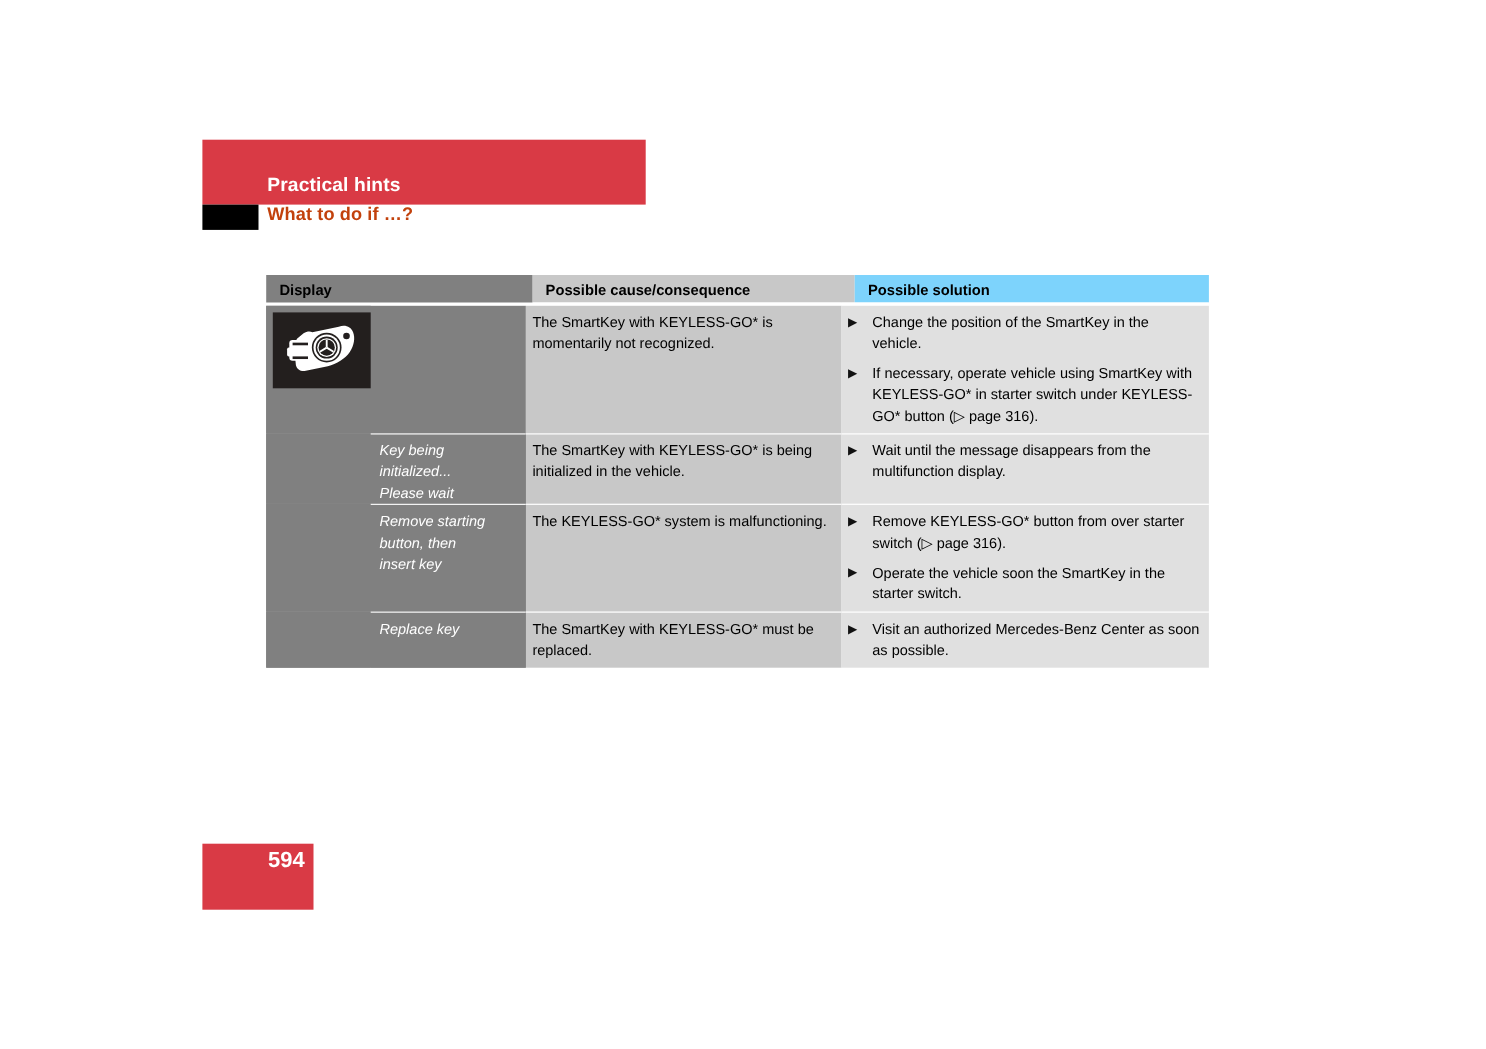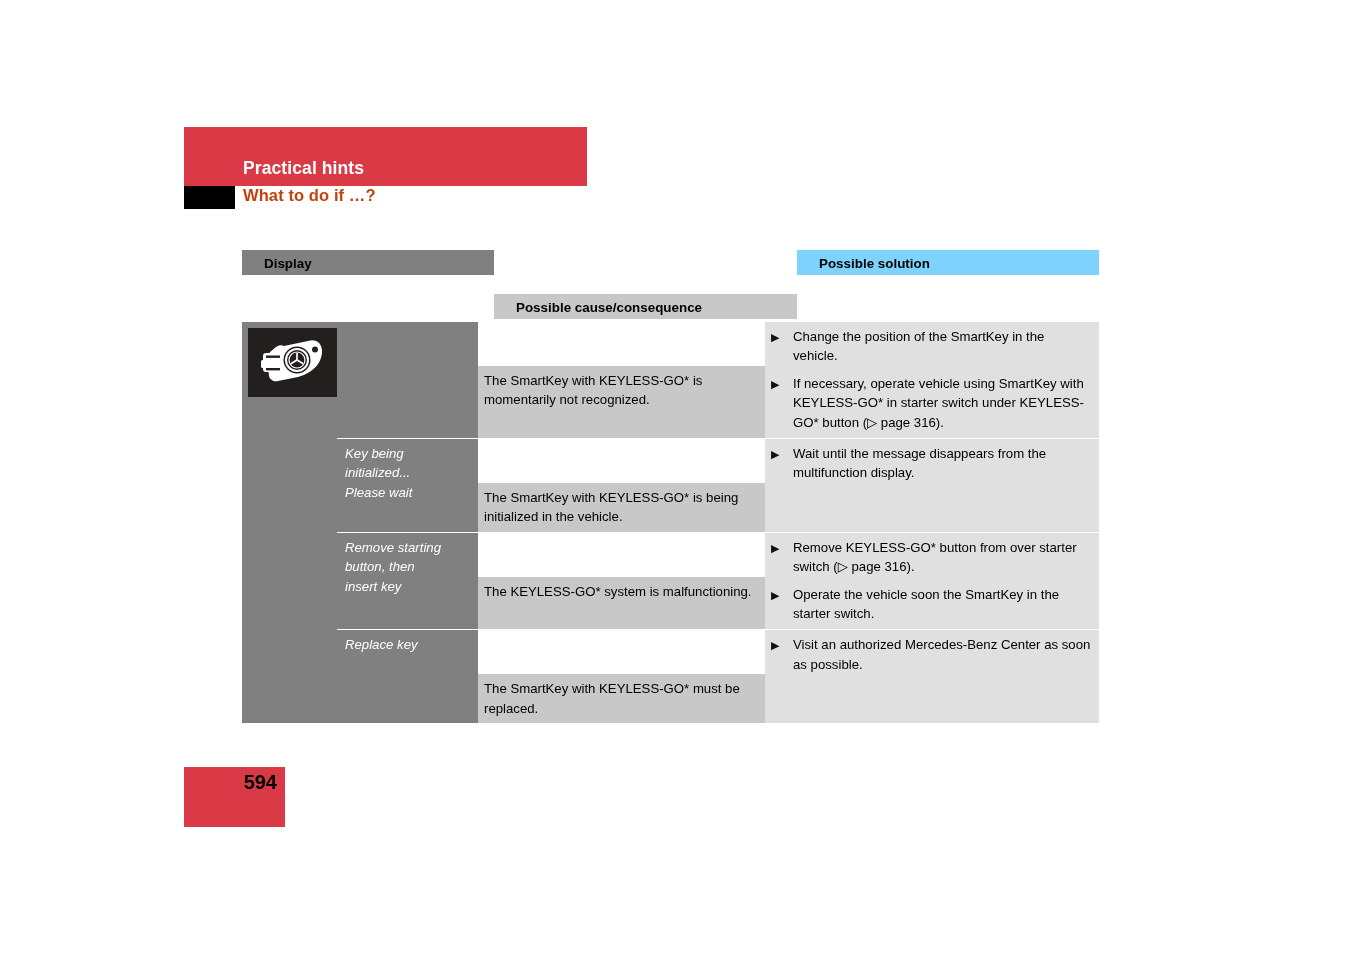--- a/index.html
+++ b/index.html
@@ -76,34 +76,33 @@
   .col-display {
     width: 236px;
     flex: 0 0 236px;
     background: #808080;
     position: relative;
   }
   .col-cause {
     width: 287px;
     flex: 0 0 287px;
     background: #c8c8c8;
-    margin-top: 44px;
   }
   .col-solution {
     flex: 1 1 auto;
     background: #e0e0e0;
   }
 
   
   .hrow .col-display,
   .hrow .col-cause,
   .hrow .col-solution {
     font-weight: bold;
     font-size: 13.4px;
-    padding: 4px 0 4px 16px;
+    padding: 4px 0 4px 6px;
     height: 17px;
   }
   .hrow .col-display { background: #808080; }
   .hrow .col-cause { background: #c8c8c8; }
   .hrow .col-solution { background: #7dd3fc; }
   .hrow .cell-pad { padding-left: 6px; }
   .hsep {
     height: 3px;
     background: #ffffff;
     display: flex;
@@ -180,21 +179,21 @@
     left: 184px;
     top: 767px;
     width: 101px;
     height: 60px;
     background: #d93a45;
   }
   .page-num {
     position: absolute;
     right: 8px;
     top: 4px;
-    color: #000000;
+    color: #ffffff;
     font-size: 20px;
     font-weight: bold;
   }
 </style>
 </head>
 <body>
 
 <div class="header-block">
   <div class="red-bar">
     <div class="red-bar-title">Practical hints</div>

